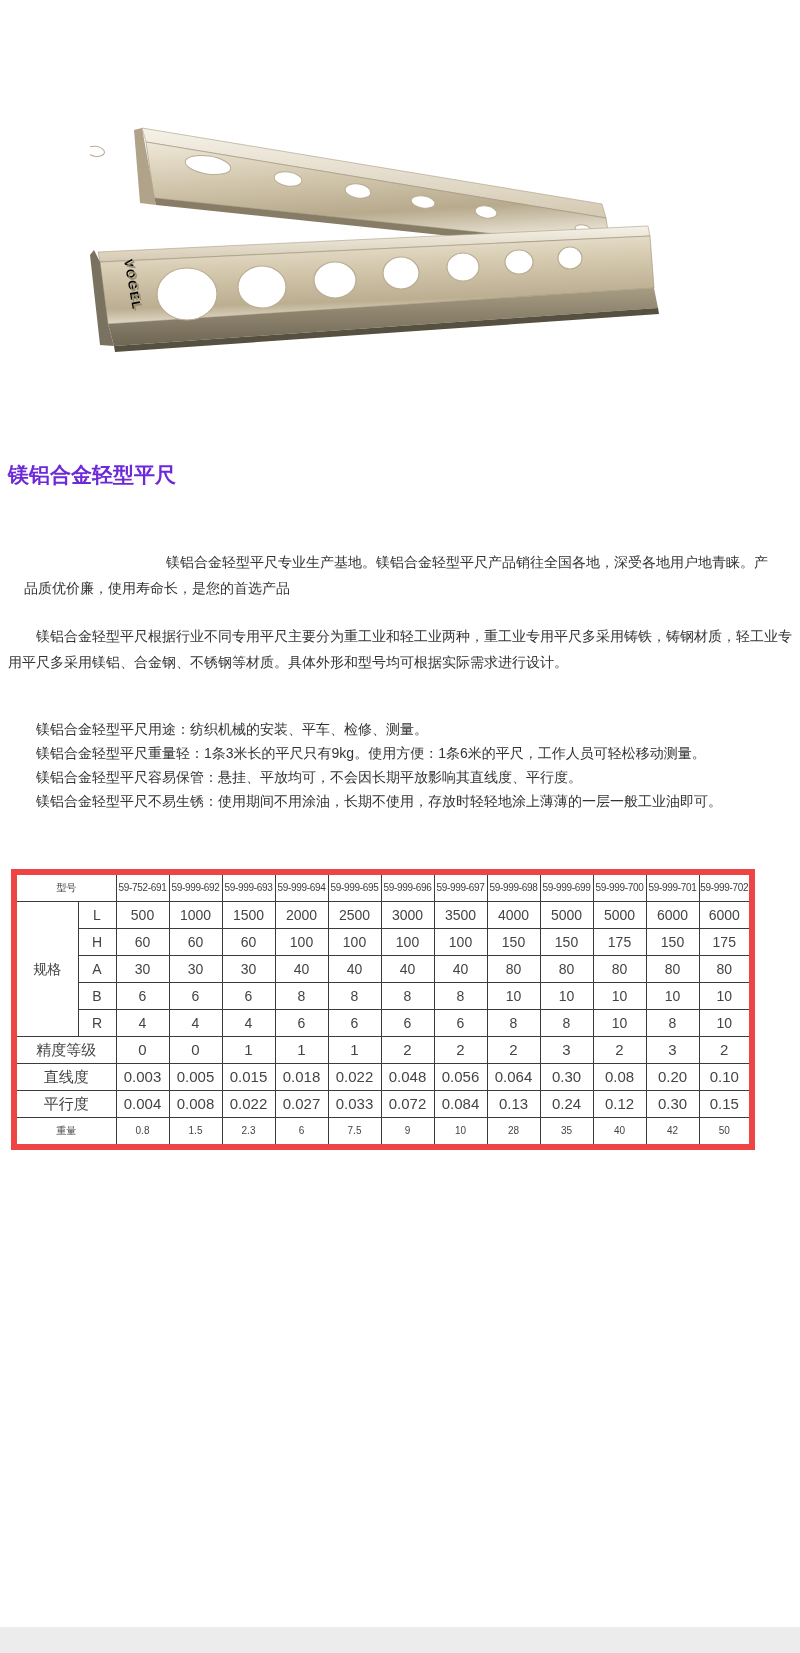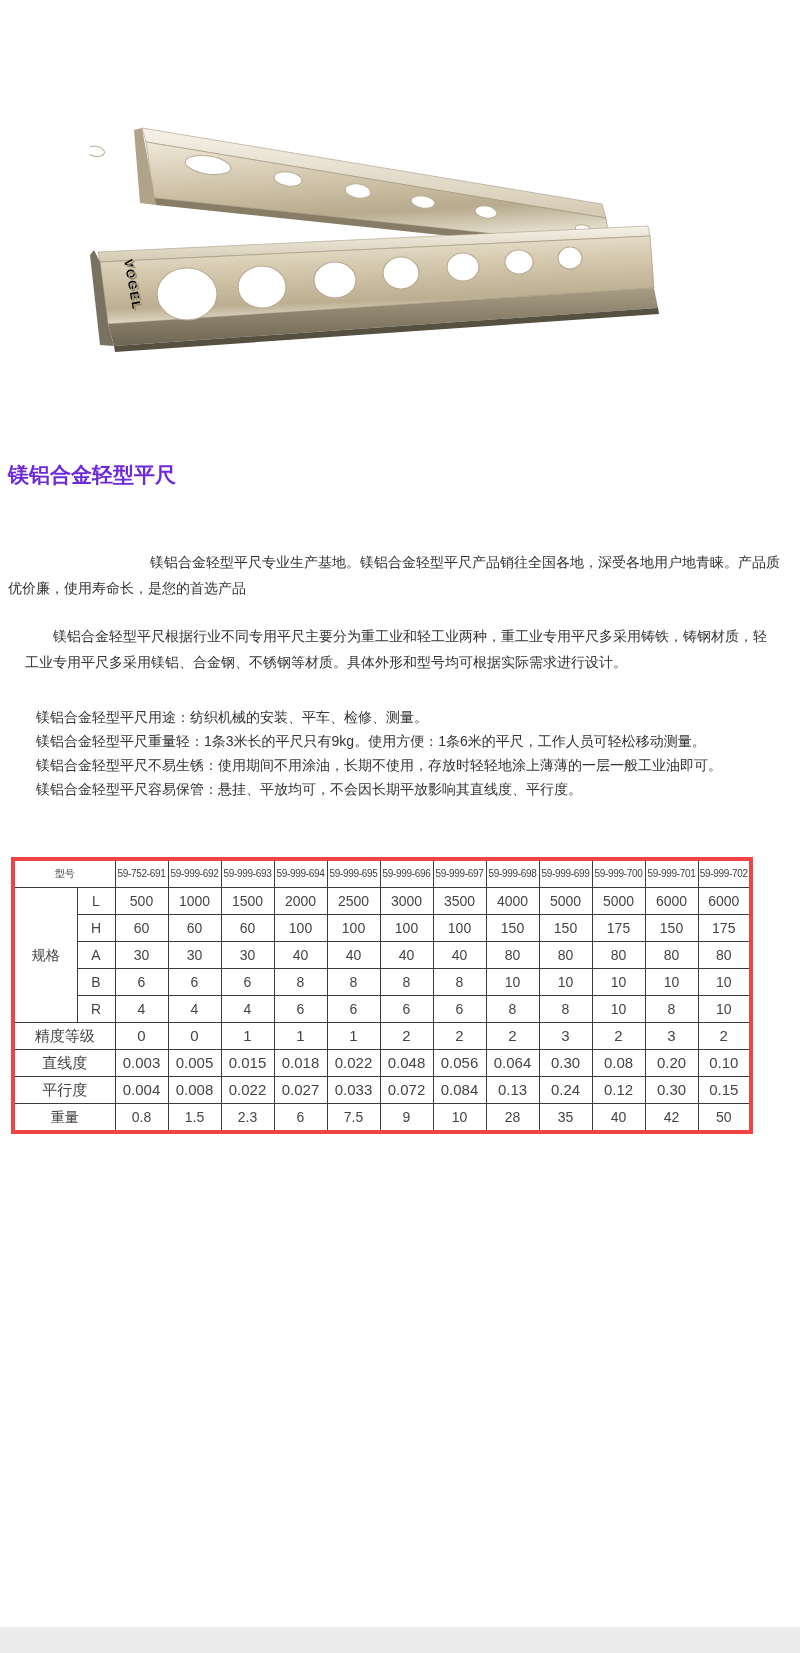--- a/index.html
+++ b/index.html
@@ -11,41 +11,41 @@
   }
   
   .hero { position:relative; height:445px; }
   .hero svg { position:absolute; left:90px; top:112px; }
   
   .page-title {
     margin:16px 0 0 8px; font-size:21px; line-height:28px;
     font-weight:bold; color:#6d28d9;
   }
   .content { padding:0 8px; font-size:14px; line-height:26px; color:#333; }
-  .p-intro    { margin:60px 0 0; text-indent:142px; }
-  .p-industry { margin:22px 17px 0; text-indent:28px; }
-  .features   { margin:30px 0 0; line-height:24px; }
+  .p-intro    { margin:60px 16px 0; text-indent:142px; }
+  .p-industry { margin:22px 0 0; text-indent:28px; }
+  .features   { margin:42px 0 0; line-height:24px; }
   .features p { margin:0; text-indent:28px; }
   .spec-intro { margin:10px 0 0; line-height:24px; }
   
   table.spec {
     margin:56px 0 0 3px; border-collapse:collapse; table-layout:fixed;
-    width:741px; border:4px solid #ef4444;
+    width:741px; border:6px solid #ef4444;
   }
   table.spec td {
     border:1px solid #3b3b3b; text-align:center; vertical-align:middle;
     padding:0; color:#444; font-size:14px; height:27px; overflow:hidden;
   }
   tr.row-models td { height:28px; font-size:10px; color:#3d3d3d; letter-spacing:-0.3px; }
   td.c-model  { font-size:17px; color:#333; }
   td.c-group  { font-size:14px;margin-left:12px; }
   td.c-sub    { font-size:14px; }
   tr.row-extra td { height:23px; font-size:15px; }
   td.c-rowlabel   { font-size:14px; }
-  tr.row-weight td { height:28px; font-size:14px; }
+  tr.row-weight td { height:28px; font-size:10px; }
   
   .footer-bar {
     position:absolute; left:0; bottom:0; width:800px; height:26px;
     background:#ececec;
   }
 </style>
 </head>
 <body>
 
 <div class="hero">
@@ -108,22 +108,22 @@
 
 <h1 class="page-title">镁铝合金轻型平尺</h1>
 
 <div class="content">
   <p class="p-intro">镁铝合金轻型平尺专业生产基地。镁铝合金轻型平尺产品销往全国各地，深受各地用户地青睐。产品质优价廉，使用寿命长，是您的首选产品</p>
   <p class="p-industry">镁铝合金轻型平尺根据行业不同专用平尺主要分为重工业和轻工业两种，重工业专用平尺多采用铸铁，铸钢材质，轻工业专用平尺多采用镁铝、合金钢、不锈钢等材质。具体外形和型号均可根据实际需求进行设计。</p>
 
   <div class="features">
     <p>镁铝合金轻型平尺用途：纺织机械的安装、平车、检修、测量。</p>
     <p>镁铝合金轻型平尺重量轻：1条3米长的平尺只有9kg。使用方便：1条6米的平尺，工作人员可轻松移动测量。</p>
+    <p>镁铝合金轻型平尺容易保管：悬挂、平放均可，不会因长期平放影响其直线度、平行度。</p>
     <p>镁铝合金轻型平尺不易生锈：使用期间不用涂油，长期不使用，存放时轻轻地涂上薄薄的一层一般工业油即可。</p>
-    <p>镁铝合金轻型平尺容易保管：悬挂、平放均可，不会因长期平放影响其直线度、平行度。</p>
   </div>
 
 
   <table class="spec">
     <colgroup>
       <col style="width:64px">
         <col style="width:38px">
       <col style="width:53px">
         <col style="width:53px">
         <col style="width:53px">

